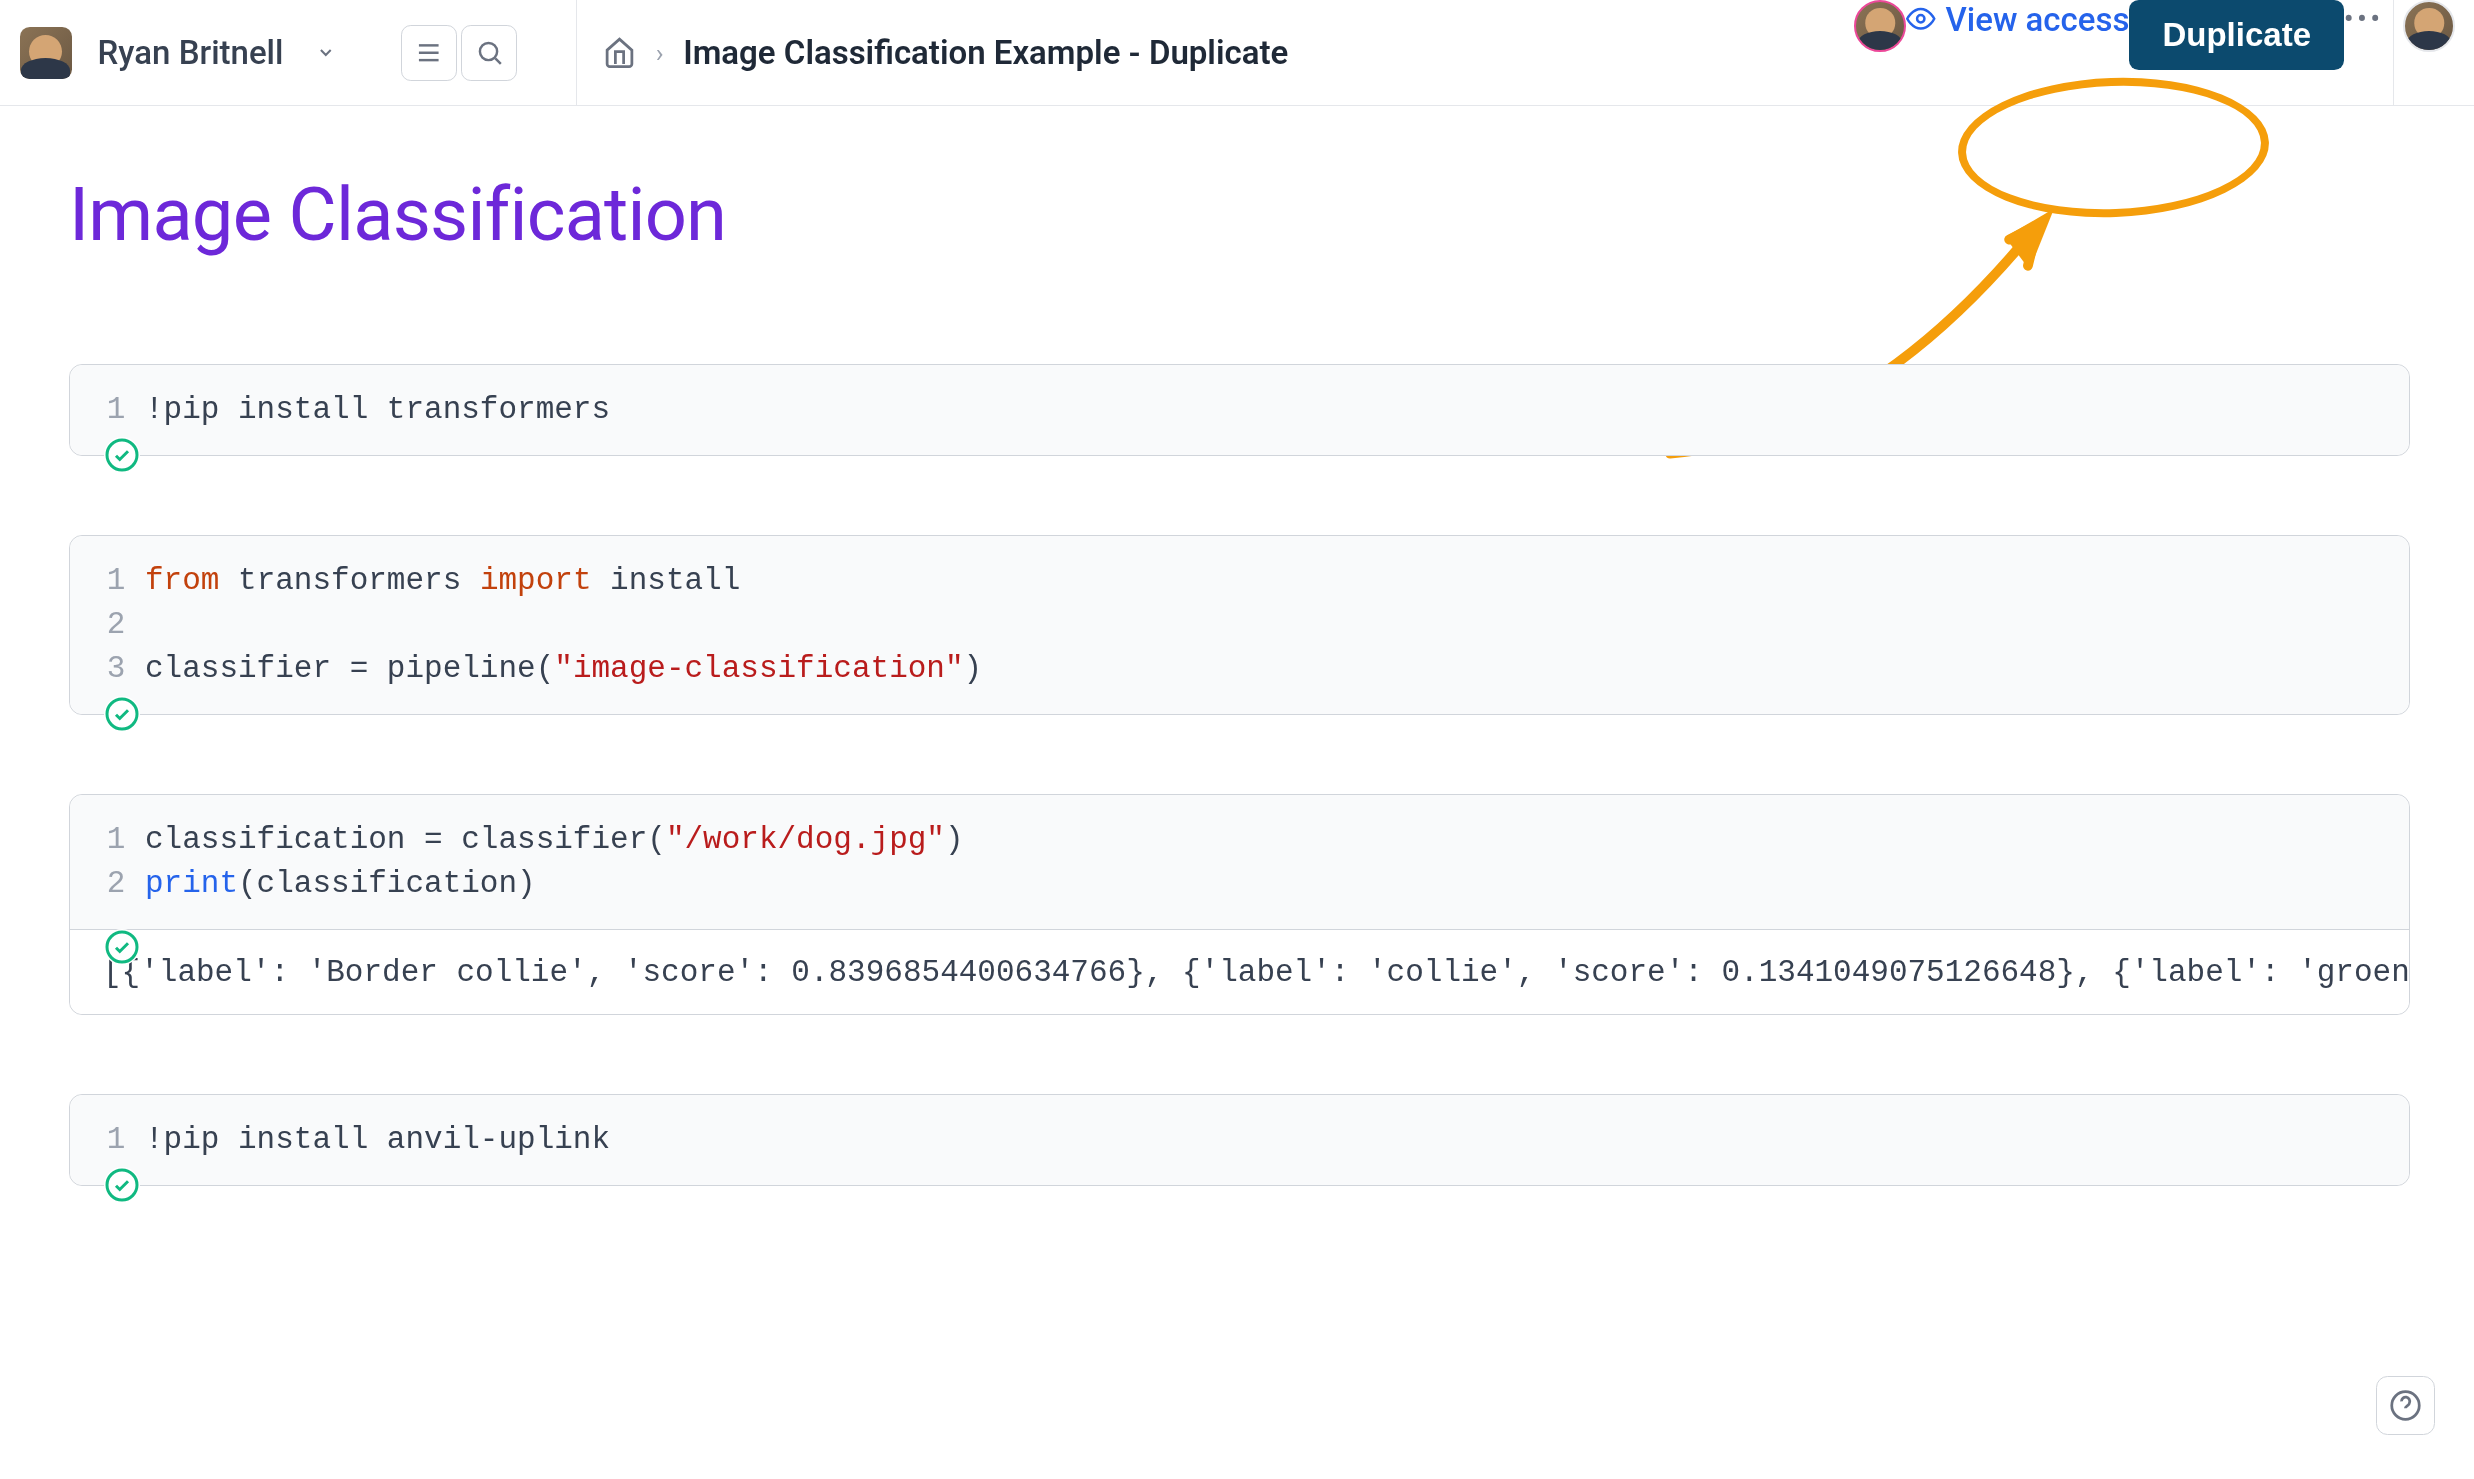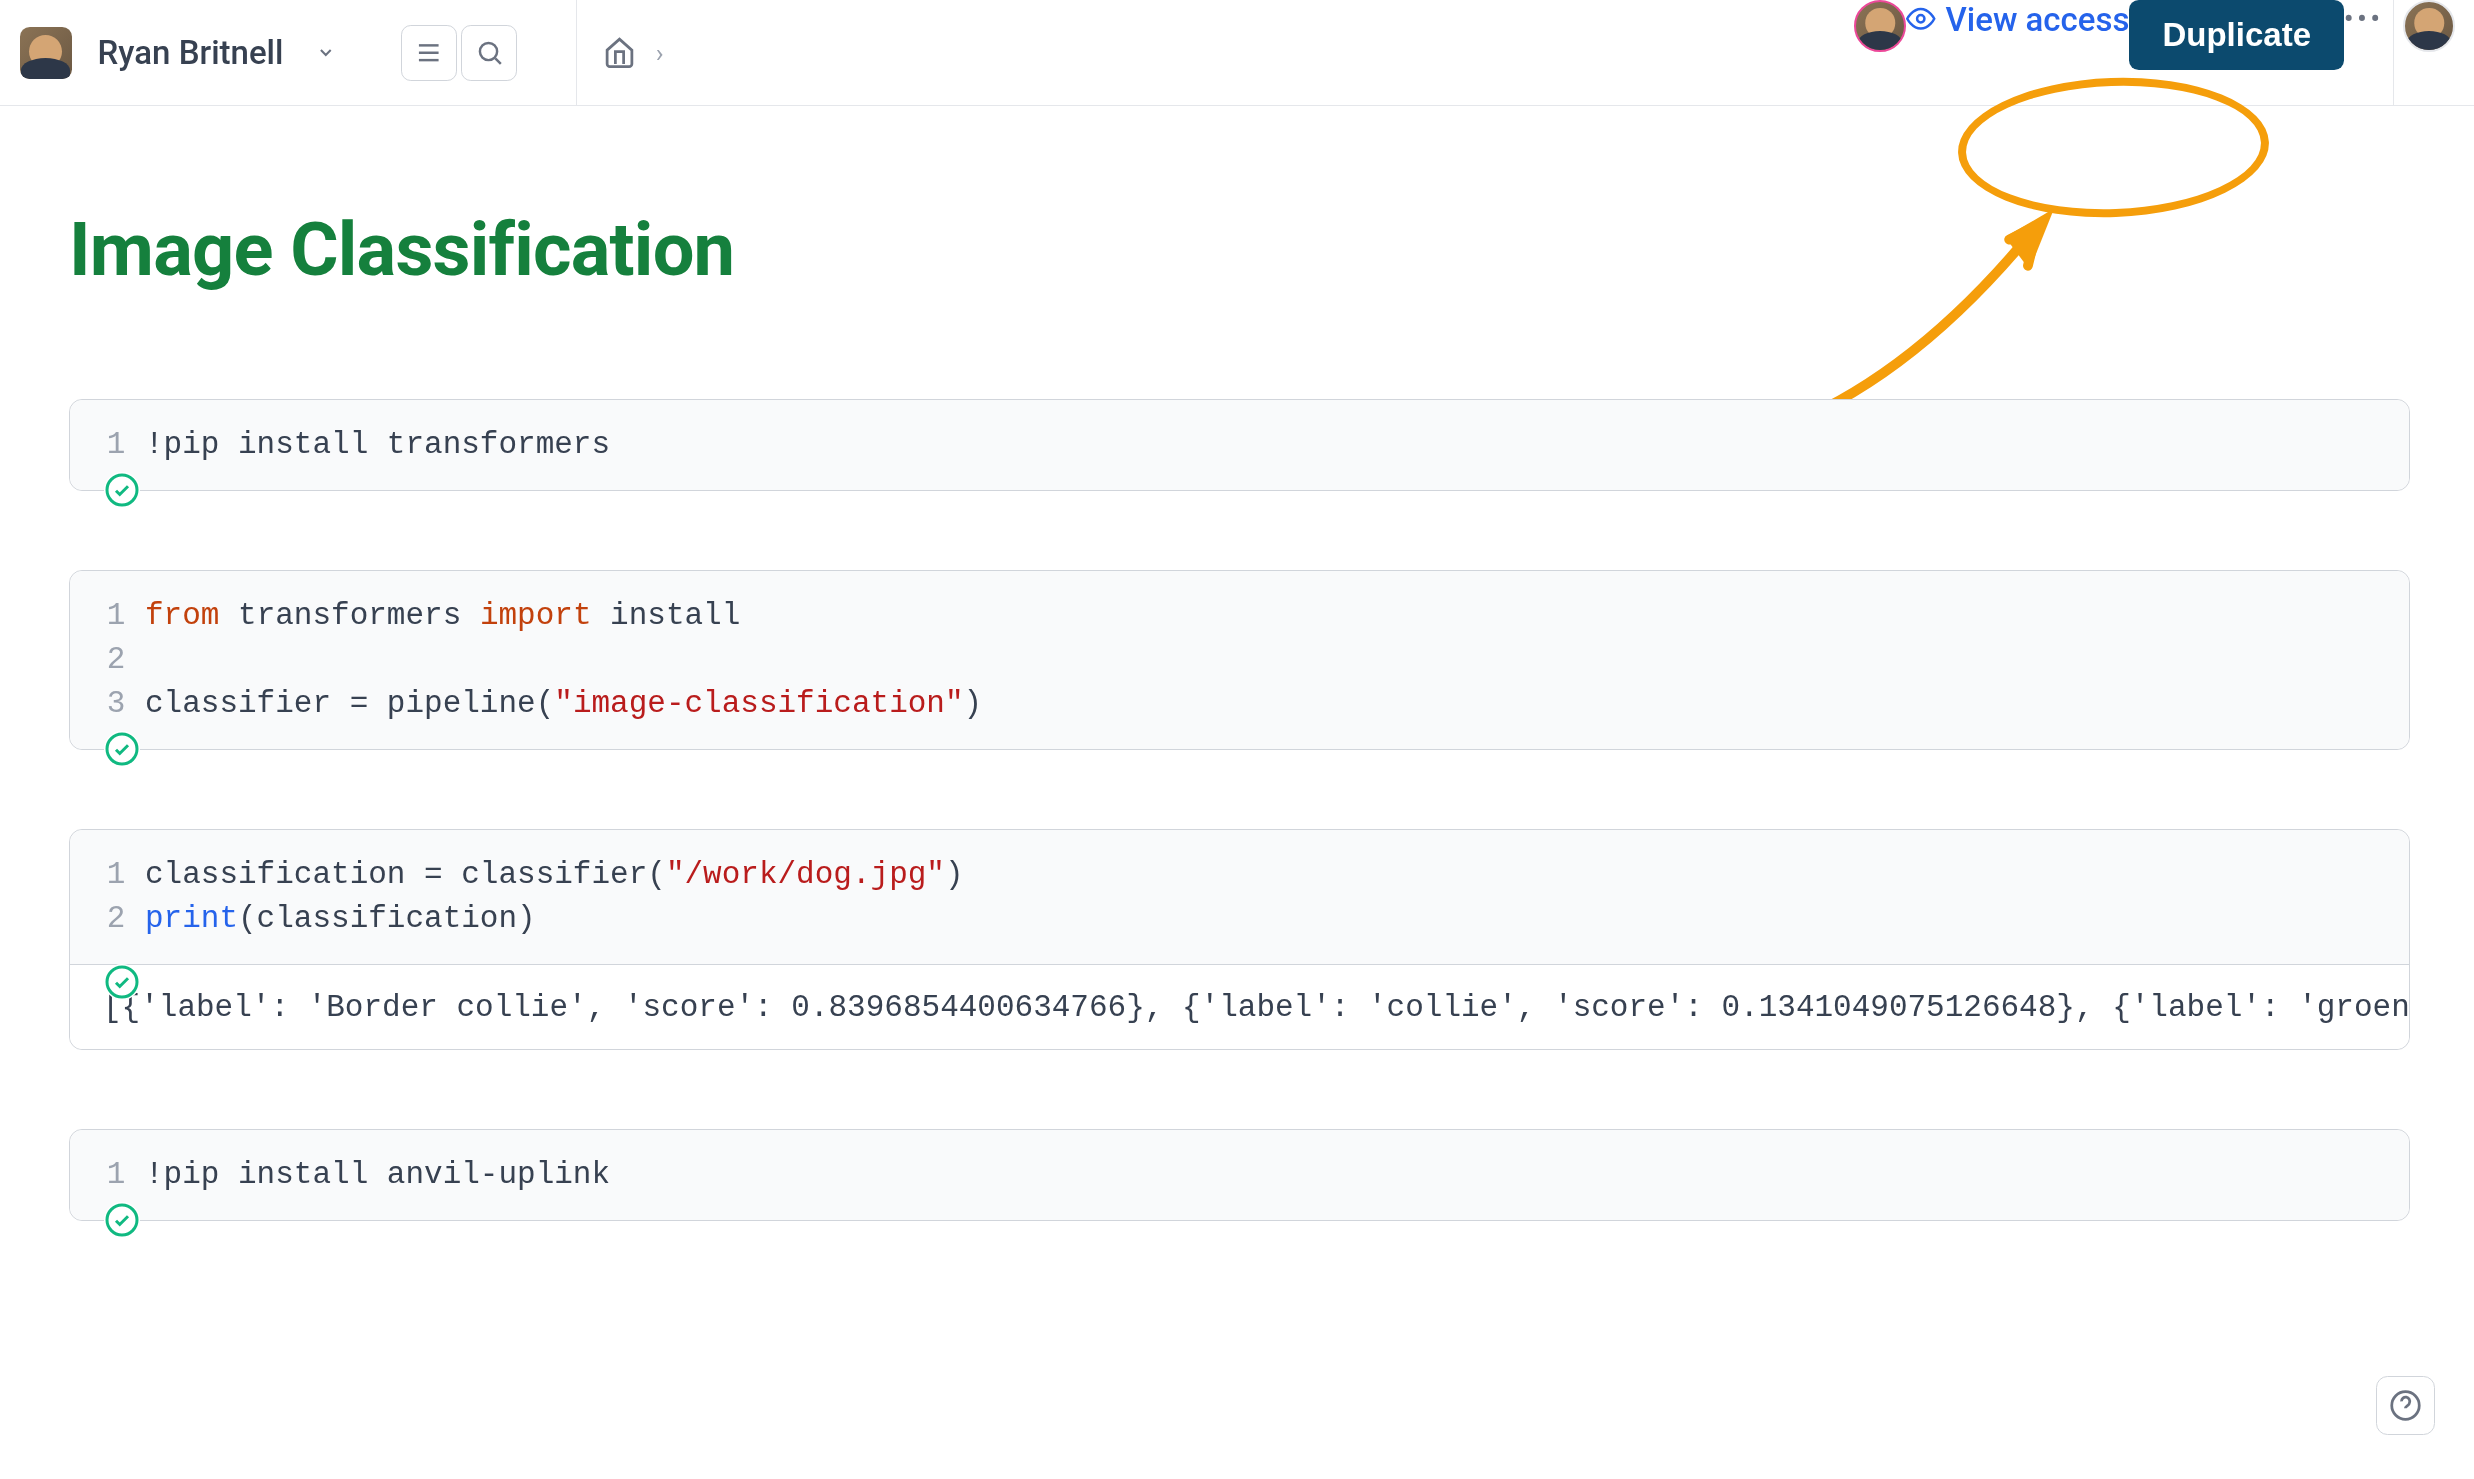--- a/index.html
+++ b/index.html
@@ -180,25 +180,24 @@
       color: #6b7280;
       font-size: 29.5px;
       letter-spacing: 3.3px;
     }
     .main {
       padding: 65px 65px 33px 69px;
       position: relative;
     }
     .page-title {
       font-size: 74px;
-      font-weight: 700;
-      color: #15803d;
+      font-weight: 400;
+      color: #6d28d9;
       margin-bottom: 106px;
       letter-spacing: -0.8px;
-      margin-top: 35px;
     }
     .cell {
       border: 1.6px solid #d1d5db;
       border-radius: 13px;
       margin-bottom: 79px;
       position: relative;
       background: #ffffff;
     }
     .code-area {
       display: flex;
@@ -339,20 +338,21 @@
   <div class="divider-v"></div>
 
   <div class="breadcrumb-area">
     <span>
       <svg width="33" height="33" viewBox="0 0 24 24" fill="none" stroke="#6b7280" stroke-width="2">
           <path d="M3 11l9-8 9 8v10a2 2 0 0 1-2 2H5a2 2 0 0 1-2-2z"></path>
           <path d="M9 21V12h6v9"></path>
         </svg>
     </span>
     <span class="breadcrumb-sep">›</span>
+    <span class="breadcrumb-title">Image Classification Example - Duplicate</span>
   </div>
 
   <div class="header-right">
     <div class="avatar-circle"></div>
     <div class="view-access">
       <svg class="eye-icon" width="33" height="33" viewBox="0 0 24 24" fill="none" stroke="#2563eb" stroke-width="2">
           <path d="M1 12s4-8 11-8 11 8 11 8-4 8-11 8-11-8-11-8z"></path>
           <circle cx="12" cy="12" r="3"></circle>
         </svg>
       <span>View access</span>

